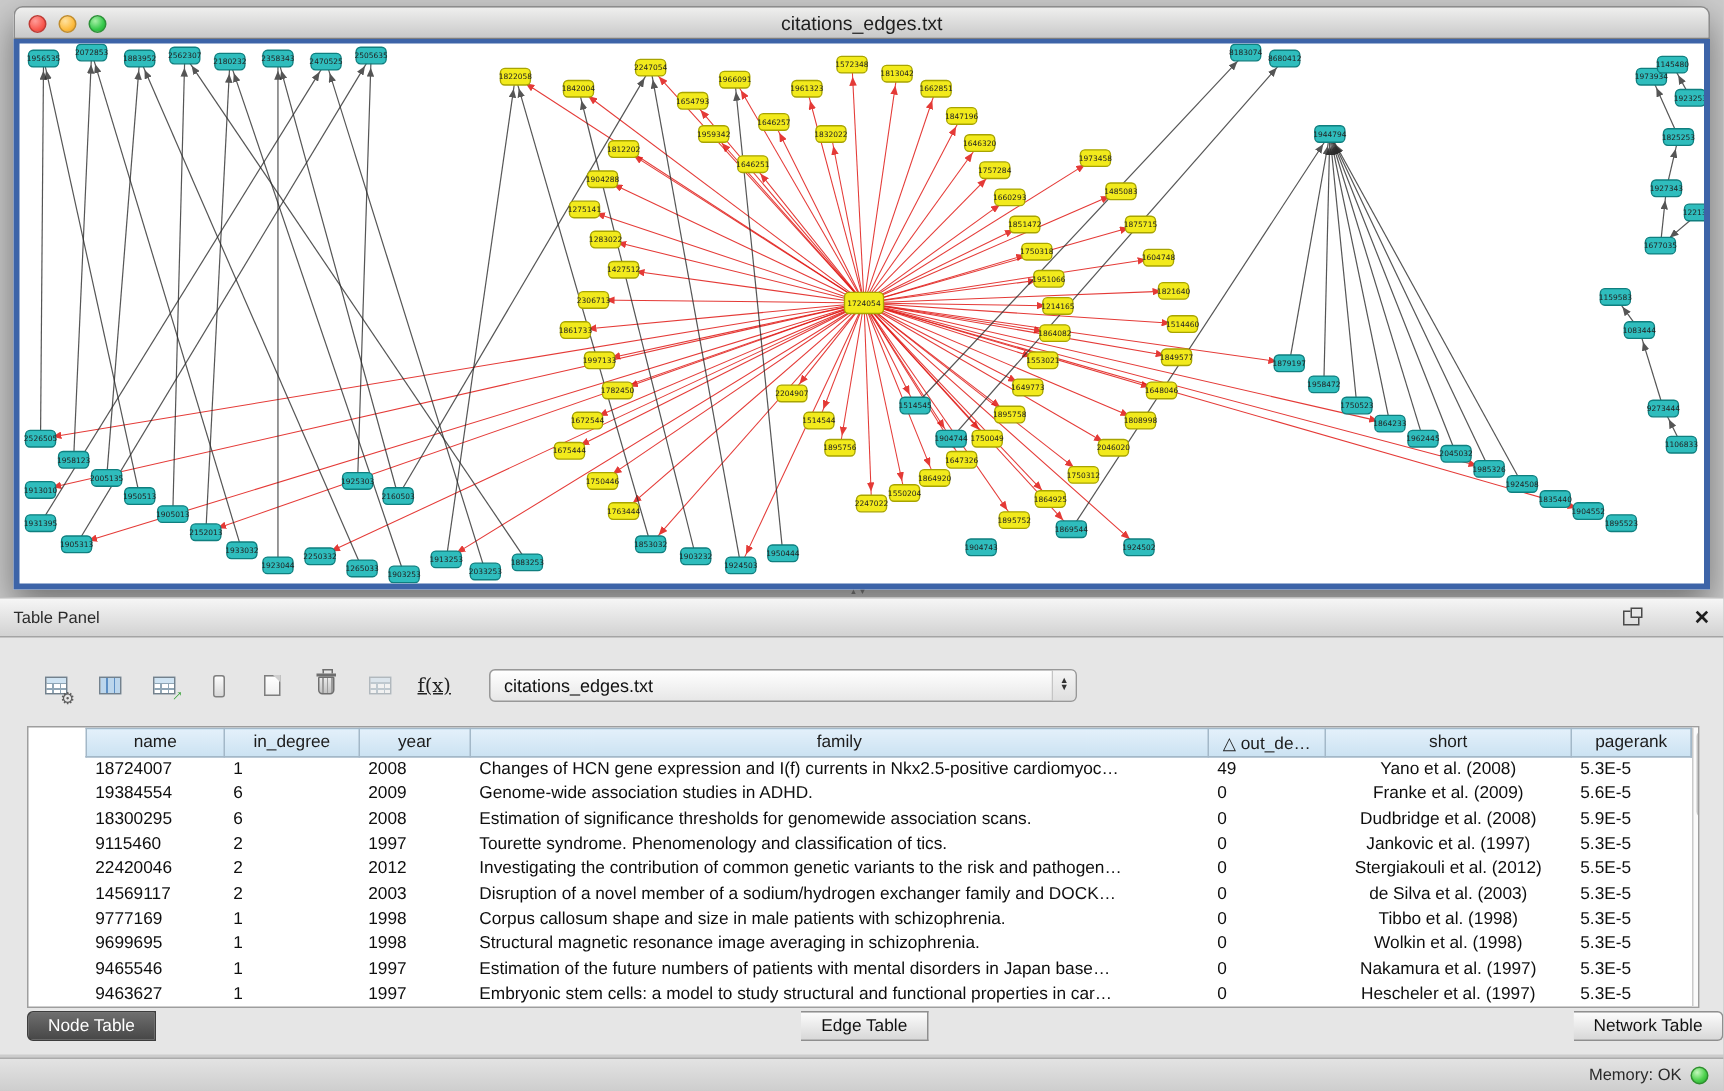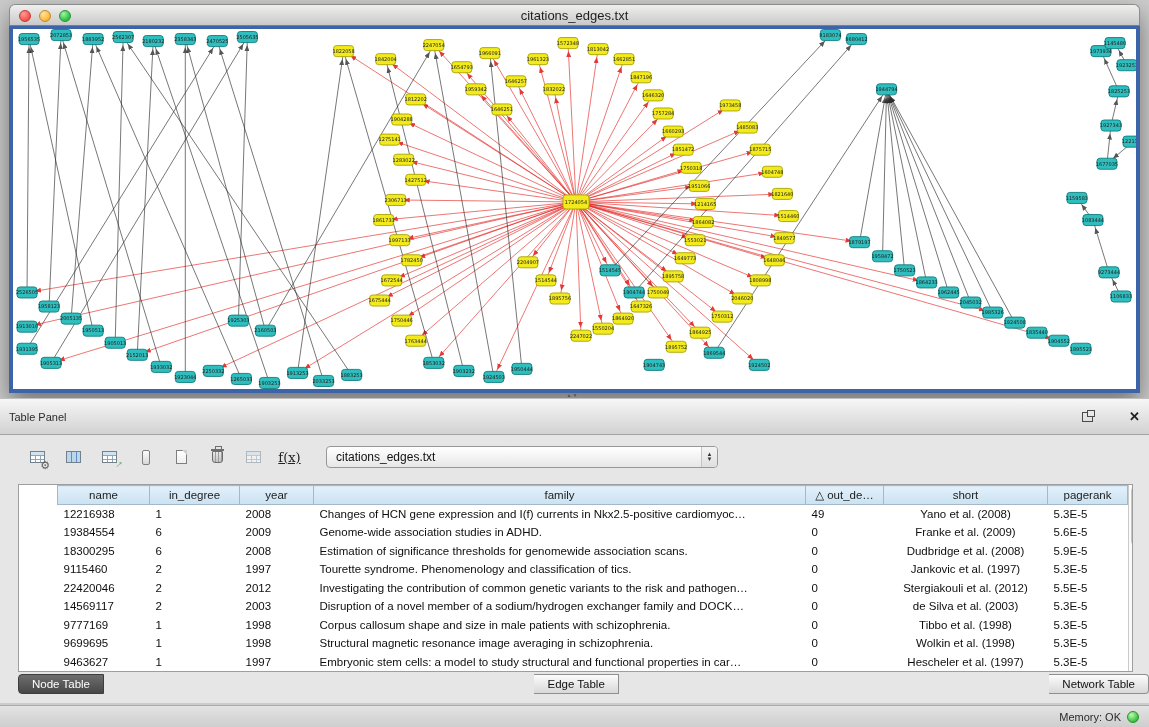--- a/index.html
+++ b/index.html
@@ -31,21 +31,21 @@
   .gnode text{font-size:5px;fill:#222;text-anchor:middle;font-family:"DejaVu Sans",sans-serif;}
 
   
   .split-strip{position:absolute;top:393px;left:0;width:100%;height:5px;}
   .split-arrows{position:absolute;left:50%;top:0;margin-left:-8px;font-size:5px;color:#555;letter-spacing:1px;line-height:5px;cursor:row-resize;}
   .split-arrows::before{content:"▲";}
   .split-arrows::after{content:"▼";}
 
   
   .table-panel{position:absolute;top:398px;left:0;width:1149px;height:305px;background:#E6E6E6;}
-  .panel-header{height:37px;background:linear-gradient(#F6F6F6,#D2D2D2);border-top:1px solid #BEBEBE;border-bottom:1px solid #A4A4A4;display:flex;align-items:center;padding:0 9px;font-size:11px;color:#2B2B2B;gap:24px;}
+  .panel-header{height:27px;background:linear-gradient(#F6F6F6,#D2D2D2);border-top:1px solid #BEBEBE;border-bottom:1px solid #A4A4A4;display:flex;align-items:center;padding:0 9px;font-size:11px;color:#2B2B2B;gap:24px;}
   .panel-header .ph-title{flex:1;}
   .float-ico{width:11px;height:10px;border:1px solid #4A4A4A;position:relative;display:inline-block;margin-right:12px;cursor:pointer;}
   .float-ico::before{content:"";position:absolute;top:-3px;right:-3px;width:6px;height:5px;border:1px solid #4A4A4A;background:#E8E8E8;}
   .close-x{font-size:13px;font-weight:bold;color:#1E1E1E;cursor:pointer;line-height:1;}
 
   .toolbar{position:absolute;top:44px;left:24px;right:18px;height:30px;display:flex;align-items:center;gap:9px;}
   .icon-btn{width:27px;height:26px;display:inline-flex;align-items:center;justify-content:center;position:relative;border-radius:4px;cursor:pointer;}
   .icon-btn i,.icon-btn b{font-style:normal;font-weight:normal;}
   .tbl{width:15px;height:12px;border:1px solid #73818D;display:inline-block;background:
        linear-gradient(#CFE3F2 0 3px, rgba(0,0,0,0) 3px),
@@ -782,21 +782,21 @@
             <th>year</th>
             <th>family</th>
             <th>△ out_de…</th>
             <th>short</th>
             <th>pagerank</th>
             <th></th>
           </tr>
         </thead>
       <tbody id="tbody">
           <tr>
-            <td>12216938</td>
+            <td>18724007</td>
             <td>1</td>
             <td>2008</td>
             <td>Changes of HCN gene expression and I(f) currents in Nkx2.5-positive cardiomyoc…</td>
             <td>49</td>
             <td class="c-short">Yano et al. (2008)</td>
             <td>5.3E-5</td>
             <td></td>
           </tr>
           <tr>
             <td>19384554</td>
@@ -862,20 +862,30 @@
             <td>9699695</td>
             <td>1</td>
             <td>1998</td>
             <td>Structural magnetic resonance image averaging in schizophrenia.</td>
             <td>0</td>
             <td class="c-short">Wolkin et al. (1998)</td>
             <td>5.3E-5</td>
             <td></td>
           </tr>
           <tr>
+            <td>9465546</td>
+            <td>1</td>
+            <td>1997</td>
+            <td>Estimation of the future numbers of patients with mental disorders in Japan base…</td>
+            <td>0</td>
+            <td class="c-short">Nakamura et al. (1997)</td>
+            <td>5.3E-5</td>
+            <td></td>
+          </tr>
+          <tr>
             <td>9463627</td>
             <td>1</td>
             <td>1997</td>
             <td>Embryonic stem cells: a model to study structural and functional properties in car…</td>
             <td>0</td>
             <td class="c-short">Hescheler et al. (1997)</td>
             <td>5.3E-5</td>
             <td></td>
           </tr>
         </tbody>

